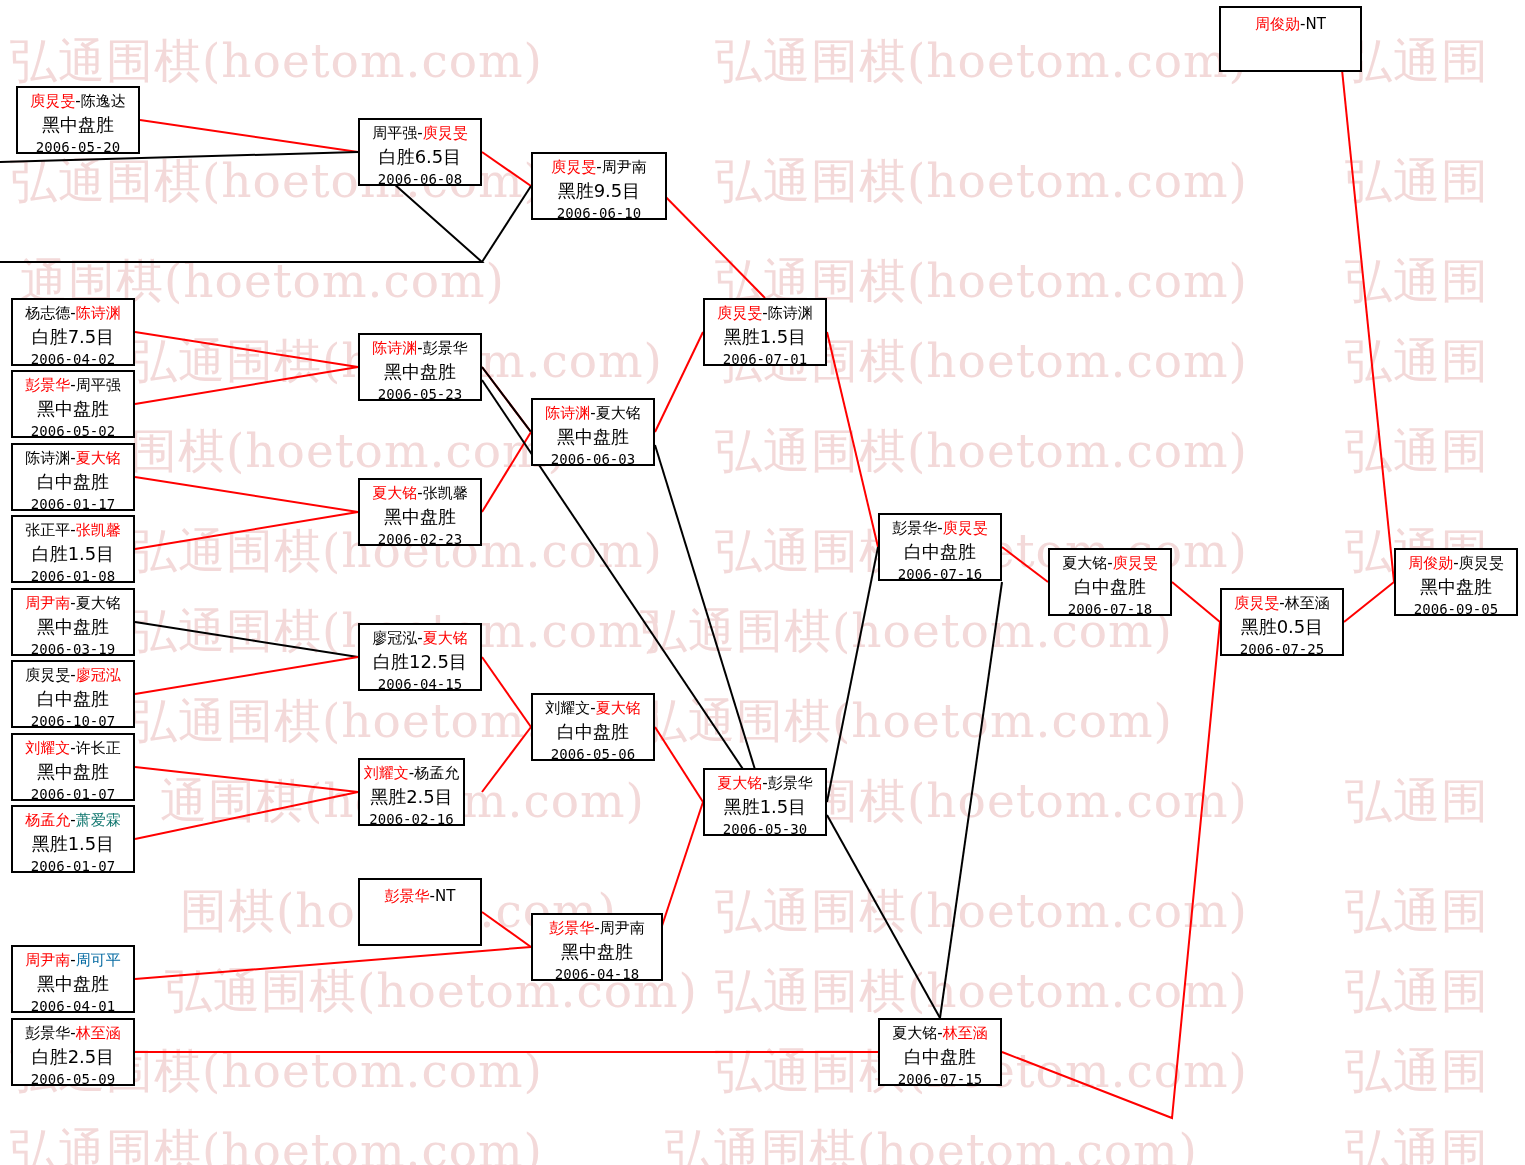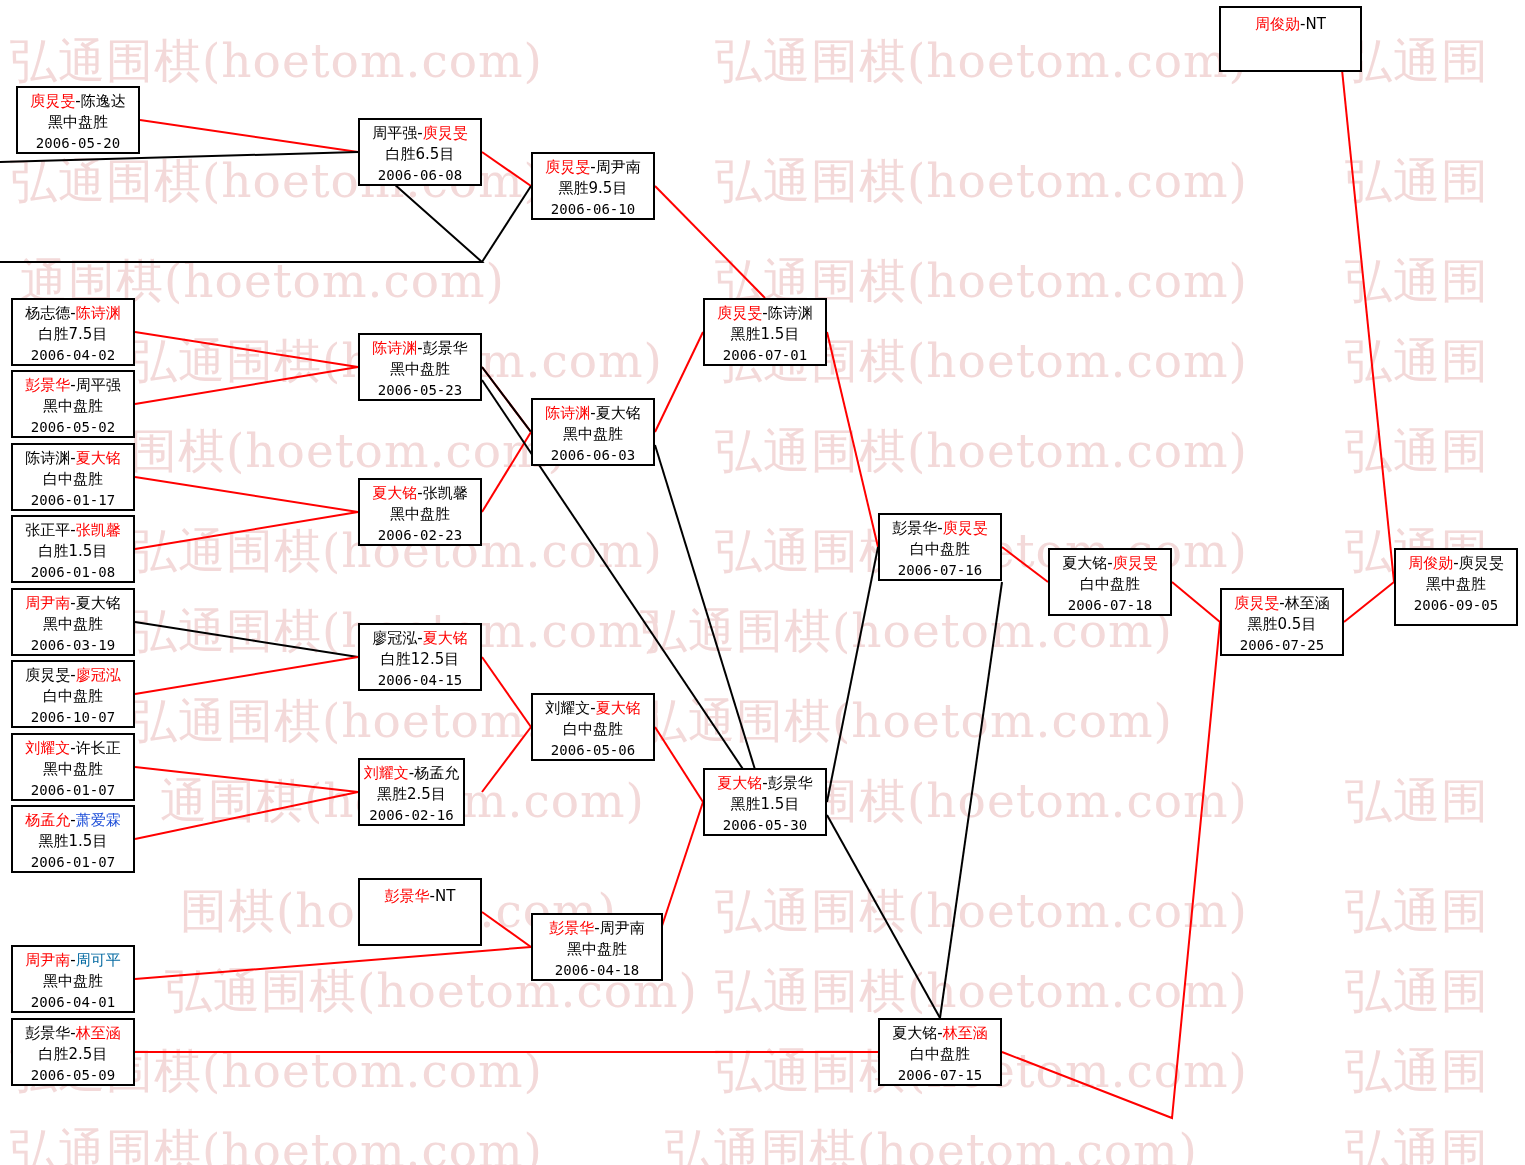--- a/index.html
+++ b/index.html
@@ -58,21 +58,21 @@
   .node .ln {
     display: block;
     white-space: nowrap;
   }
   .node .players { letter-spacing: 0px; }
   .node .date {
     font-family: "DejaVu Sans Mono", "Liberation Mono", monospace;
     font-size: 14px;
     letter-spacing: 0px;
   }
-  .node .result { font-size: 15px; }
+  .node .result { font-size: 18px; }
   .w { color: #ff0000; }
   .l { color: #000000; }
   .sep { color: #000000; }
   .node.bye { padding-top: 6px; }
 </style>
 </head>
 <body>
 
 <div id="stage">
 
@@ -162,21 +162,21 @@
       <div class="node" style="left: 16px; top: 86px; width: 124px; height: 68px;">
         <span class="ln players"><span class="w" style="color: rgb(255, 0, 0);">庾炅旻</span><span class="sep">-</span><span class="l" style="color: rgb(0, 0, 0);">陈逸达</span></span>
         <span class="ln result">黑中盘胜</span>
         <span class="ln date">2006-05-20</span>
       </div>
       <div class="node" style="left: 358px; top: 118px; width: 124px; height: 68px;">
         <span class="ln players"><span class="l" style="color: rgb(0, 0, 0);">周平强</span><span class="sep">-</span><span class="w" style="color: rgb(255, 0, 0);">庾炅旻</span></span>
         <span class="ln result">白胜6.5目</span>
         <span class="ln date">2006-06-08</span>
       </div>
-      <div class="node" style="left: 531px; top: 152px; width: 124px; height: 68px;">
+      <div class="node" style="left: 531px; top: 152px; width: 136px; height: 68px;">
         <span class="ln players"><span class="w" style="color: rgb(255, 0, 0);">庾炅旻</span><span class="sep">-</span><span class="l" style="color: rgb(0, 0, 0);">周尹南</span></span>
         <span class="ln result">黑胜9.5目</span>
         <span class="ln date">2006-06-10</span>
       </div>
       <div class="node" style="left: 11px; top: 298px; width: 124px; height: 68px;">
         <span class="ln players"><span class="l" style="color: rgb(0, 0, 0);">杨志德</span><span class="sep">-</span><span class="w" style="color: rgb(255, 0, 0);">陈诗渊</span></span>
         <span class="ln result">白胜7.5目</span>
         <span class="ln date">2006-04-02</span>
       </div>
       <div class="node" style="left: 11px; top: 370px; width: 124px; height: 68px;">
@@ -203,21 +203,21 @@
         <span class="ln players"><span class="l" style="color: rgb(0, 0, 0);">庾炅旻</span><span class="sep">-</span><span class="w" style="color: rgb(255, 0, 0);">廖冠泓</span></span>
         <span class="ln result">白中盘胜</span>
         <span class="ln date">2006-10-07</span>
       </div>
       <div class="node" style="left: 11px; top: 733px; width: 124px; height: 68px;">
         <span class="ln players"><span class="w" style="color: rgb(255, 0, 0);">刘耀文</span><span class="sep">-</span><span class="l" style="color: rgb(0, 0, 0);">许长正</span></span>
         <span class="ln result">黑中盘胜</span>
         <span class="ln date">2006-01-07</span>
       </div>
       <div class="node" style="left: 11px; top: 805px; width: 124px; height: 68px;">
-        <span class="ln players"><span class="w" style="color: rgb(255, 0, 0);">杨孟允</span><span class="sep">-</span><span class="l" style="color: #1d4ed8; font-family: Liberation Serif, serif;">萧爱霖</span></span>
+        <span class="ln players"><span class="w" style="color: rgb(255, 0, 0);">杨孟允</span><span class="sep">-</span><span class="l" style="color: #0f766e; font-family: Liberation Serif, serif;">萧爱霖</span></span>
         <span class="ln result">黑胜1.5目</span>
         <span class="ln date">2006-01-07</span>
       </div>
       <div class="node" style="left: 11px; top: 945px; width: 124px; height: 68px;">
         <span class="ln players"><span class="w" style="color: rgb(255, 0, 0);">周尹南</span><span class="sep">-</span><span class="l" style="color: #0369a1;">周可平</span></span>
         <span class="ln result">黑中盘胜</span>
         <span class="ln date">2006-04-01</span>
       </div>
       <div class="node" style="left: 11px; top: 1018px; width: 124px; height: 68px;">
         <span class="ln players"><span class="l" style="color: rgb(0, 0, 0);">彭景华</span><span class="sep">-</span><span class="w" style="color: rgb(255, 0, 0);">林至涵</span></span>
@@ -285,20 +285,20 @@
       <div class="node" style="left: 1048px; top: 548px; width: 124px; height: 68px;">
         <span class="ln players"><span class="l" style="color: rgb(0, 0, 0);">夏大铭</span><span class="sep">-</span><span class="w" style="color: rgb(255, 0, 0);">庾炅旻</span></span>
         <span class="ln result">白中盘胜</span>
         <span class="ln date">2006-07-18</span>
       </div>
       <div class="node" style="left: 1220px; top: 588px; width: 124px; height: 68px;">
         <span class="ln players"><span class="w" style="color: rgb(255, 0, 0);">庾炅旻</span><span class="sep">-</span><span class="l" style="color: rgb(0, 0, 0);">林至涵</span></span>
         <span class="ln result">黑胜0.5目</span>
         <span class="ln date">2006-07-25</span>
       </div>
-      <div class="node" style="left: 1394px; top: 548px; width: 124px; height: 78px;">
+      <div class="node" style="left: 1394px; top: 548px; width: 124px; height: 68px;">
         <span class="ln players"><span class="w" style="color: rgb(255, 0, 0);">周俊勋</span><span class="sep">-</span><span class="l" style="color: rgb(0, 0, 0);">庾炅旻</span></span>
         <span class="ln result">黑中盘胜</span>
         <span class="ln date">2006-09-05</span>
       </div>
     </div>
 
 </div>
 
 </body></html>

